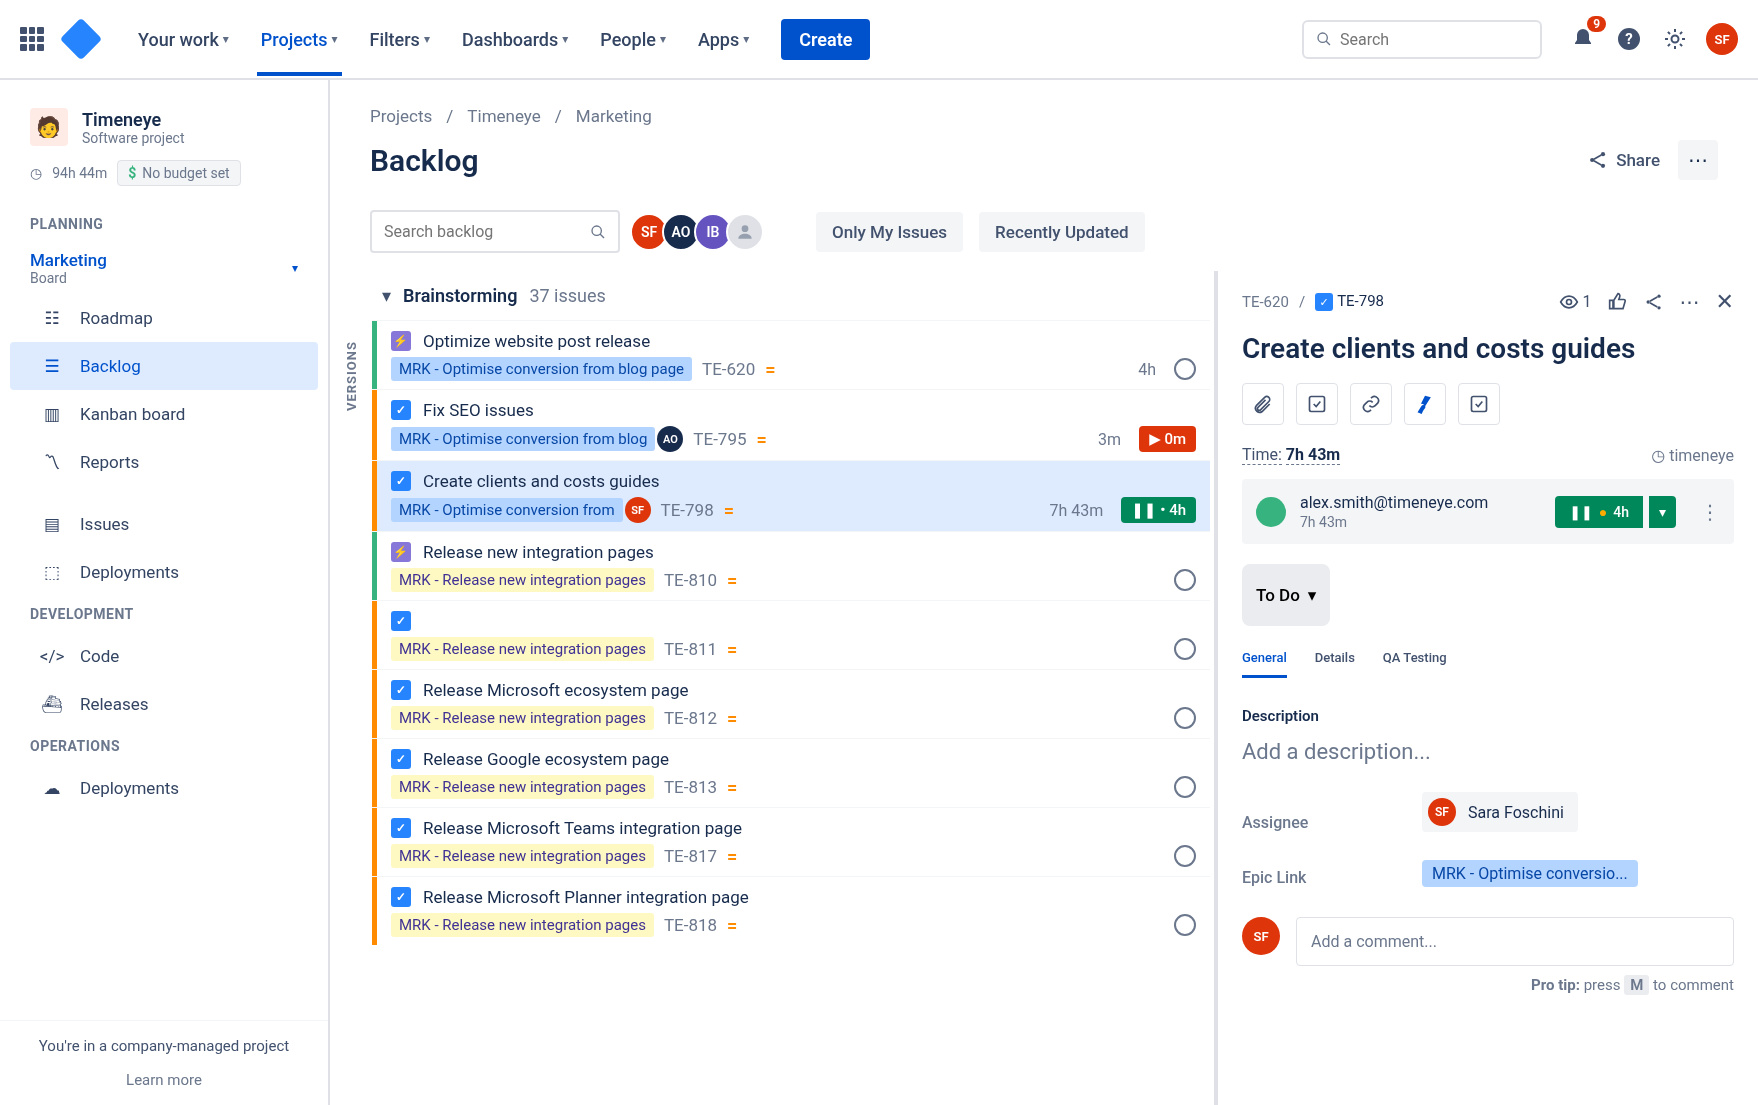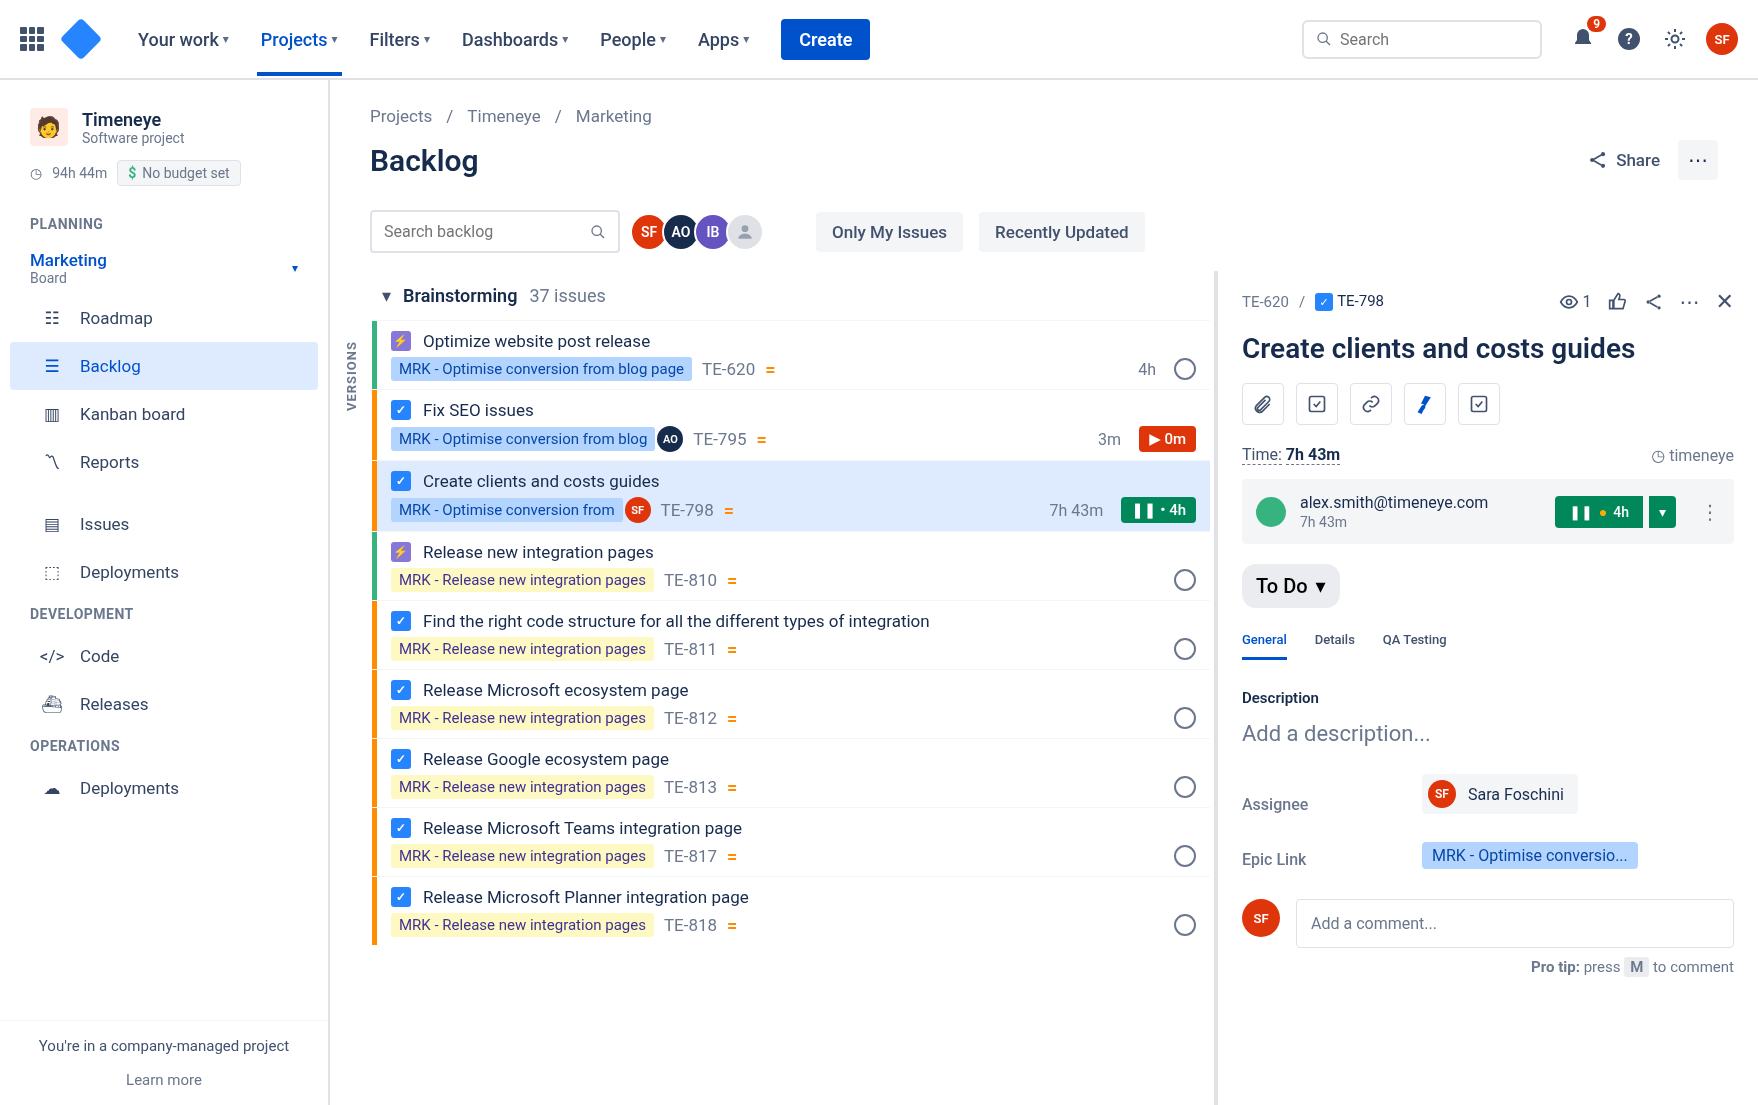--- a/index.html
+++ b/index.html
@@ -100,21 +100,21 @@
 .time-row .lab { color: #42526e; border-bottom: 1px dashed #6b778c; }
 .time-row .val { font-weight: 700; margin-left: 4px; border-bottom: 1px dashed #6b778c;}
 .time-row .brand { margin-left: auto; color: #6b778c; display: flex; gap: 4px; align-items: center;}
 .user-box { background: #f4f5f7; border-radius: 4px; padding: 14px; margin-top: 10px; display: flex; align-items: center; gap: 14px; }
 .user-box .info { display: flex; flex-direction: column; gap: 2px;}
 .user-box .email { font-size: 16px; color: #172b4d; }
 .user-box .dur { font-size: 14px; color: #6b778c; }
 .user-timer { margin-left: auto; display: flex; gap:6px; align-items: stretch;}
 .user-timer-main { background: #00875a; color: #fff; display: flex; align-items: center; gap: 6px; padding: 8px 14px; border-radius: 4px 0 0 4px; font-weight: 500; }
 .user-timer-dd { background: #00875a; color: #fff; display: flex; align-items: center; padding: 8px 10px; border-radius: 0 4px 4px 0;}
-.status-btn { background: #ebecf0; border: none; padding: 10px 14px; border-radius: 14px; font-size: 20px; font-weight: 500; margin-top: 20px; display: flex; gap: 8px; align-items: center; cursor: pointer;}
+.status-btn { background: #ebecf0; border: none; padding: 21px 14px; border-radius: 8px; font-size: 17px; font-weight: 500; margin-top: 20px; display: flex; gap: 8px; align-items: center; cursor: pointer;}
 .tabs { display: flex; gap: 28px; margin-top: 24px; border-bottom: 1px solid transparent; }
 .tab { font-size: 13px; font-weight: 500; padding-bottom: 10px; cursor: pointer; color: #42526e;}
 .tab.active { color: #0052cc; border-bottom: 3px solid #0052cc; }
 .desc-h { font-size: 15px; font-weight: 600; margin-top: 28px; }
 .desc-ph { color: #6b778c; font-size: 22px; margin-top: 14px; cursor: text;}
 .field-row { display: flex; align-items: flex-end; margin-top: 28px; font-size: 16px;}
 .field-lab { color: #6b778c; width: 180px; font-weight: 500;}
 .assignee-val { display: flex; align-items: center; gap: 12px; background: #f4f5f7; padding: 6px 14px 6px 6px; border-radius: 4px;}
 .epic-link { background: #b3d4ff; color: #0747a6; padding: 4px 10px; border-radius: 4px; font-size: 16px;}
 .comment-row { display: flex; gap: 16px; margin-top: 30px;}
@@ -379,21 +379,20 @@
                 <div class="epic-tag purple">MRK - Release new integration pages</div>
                 <div class="key">TE-810</div>
                 <div class="prio">=</div>
                 <div style="margin-left:auto"></div>
                 <div class="timer-ic"></div>
               </div>
             </div>
             <div class="issue">
               <div class="issue-row1 orange">
                 <div class="type-ic type-task">✓</div>
-                <div class="summary">Find the right code structure for all the different types of integration</div>
               </div>
               <div class="issue-row2 orange">
                 <div class="epic-tag purple">MRK - Release new integration pages</div>
                 <div class="key">TE-811</div>
                 <div class="prio">=</div>
                 <div style="margin-left:auto"></div>
                 <div class="timer-ic"></div>
               </div>
             </div>
             <div class="issue">

